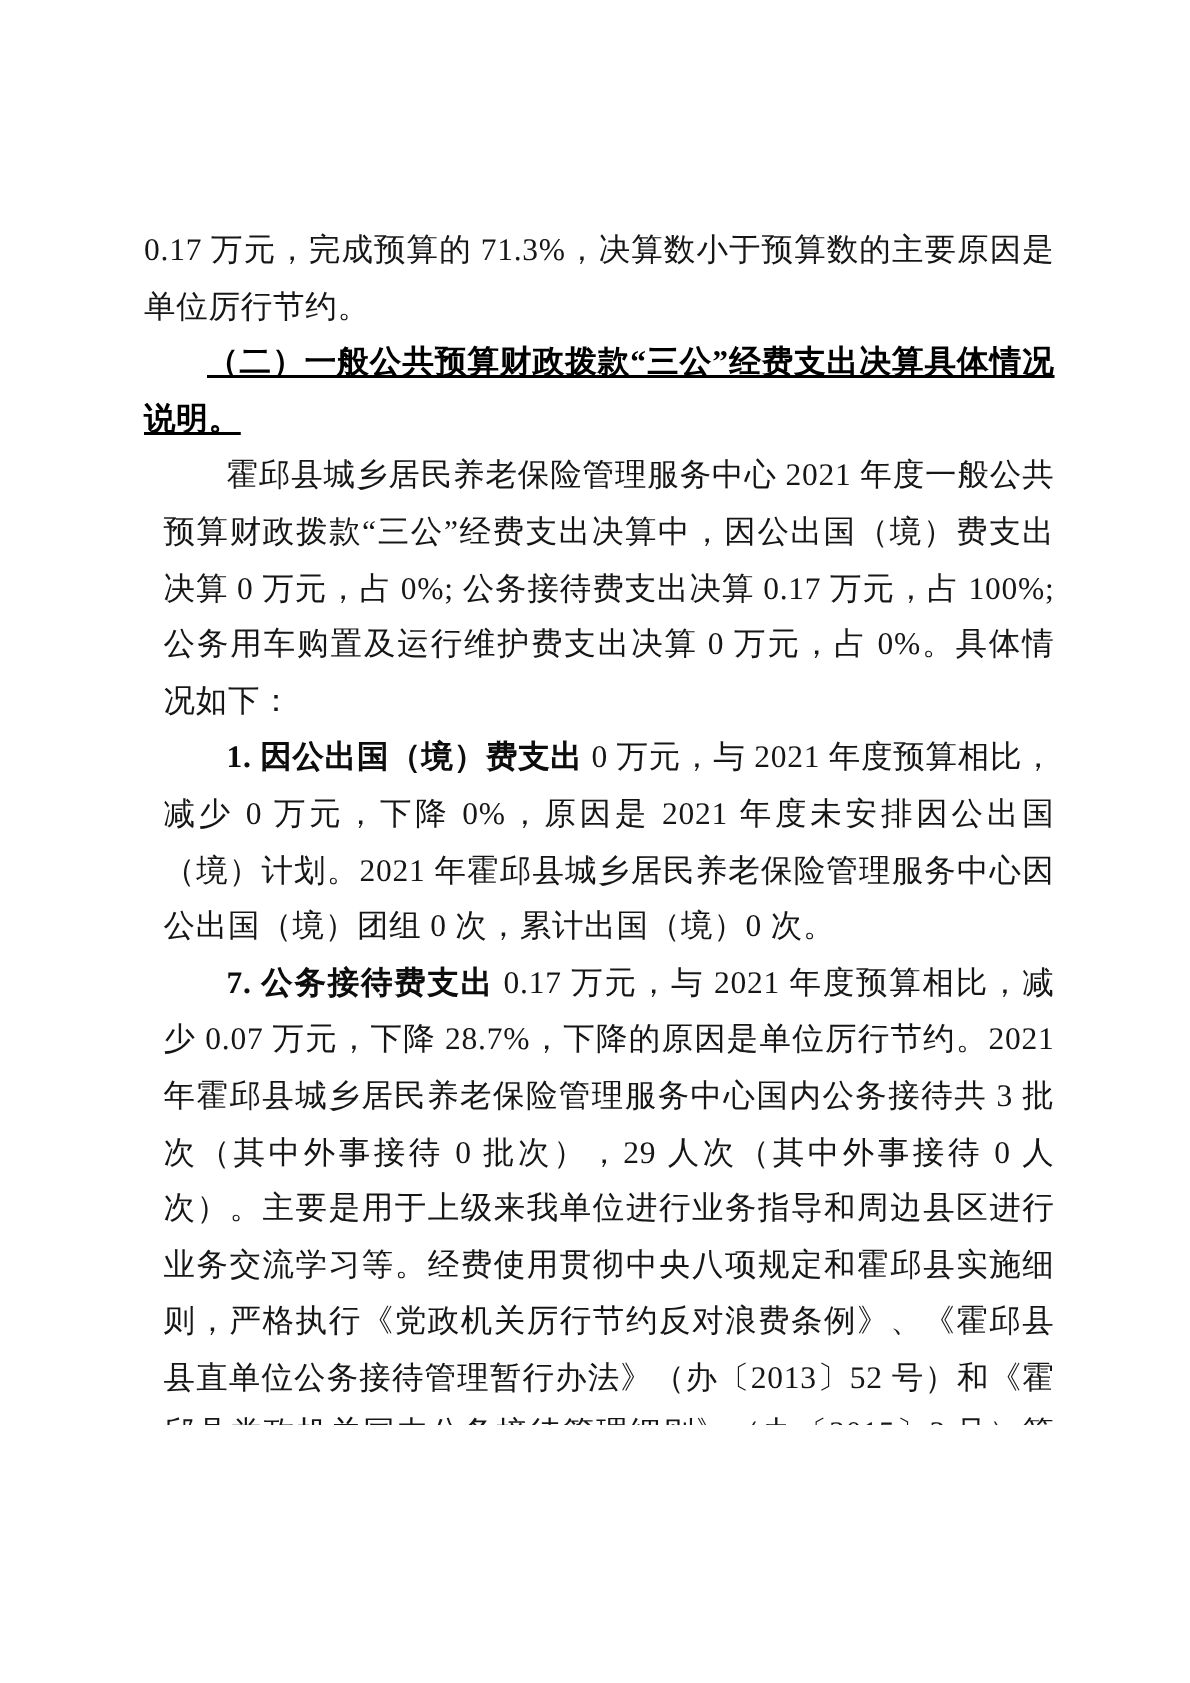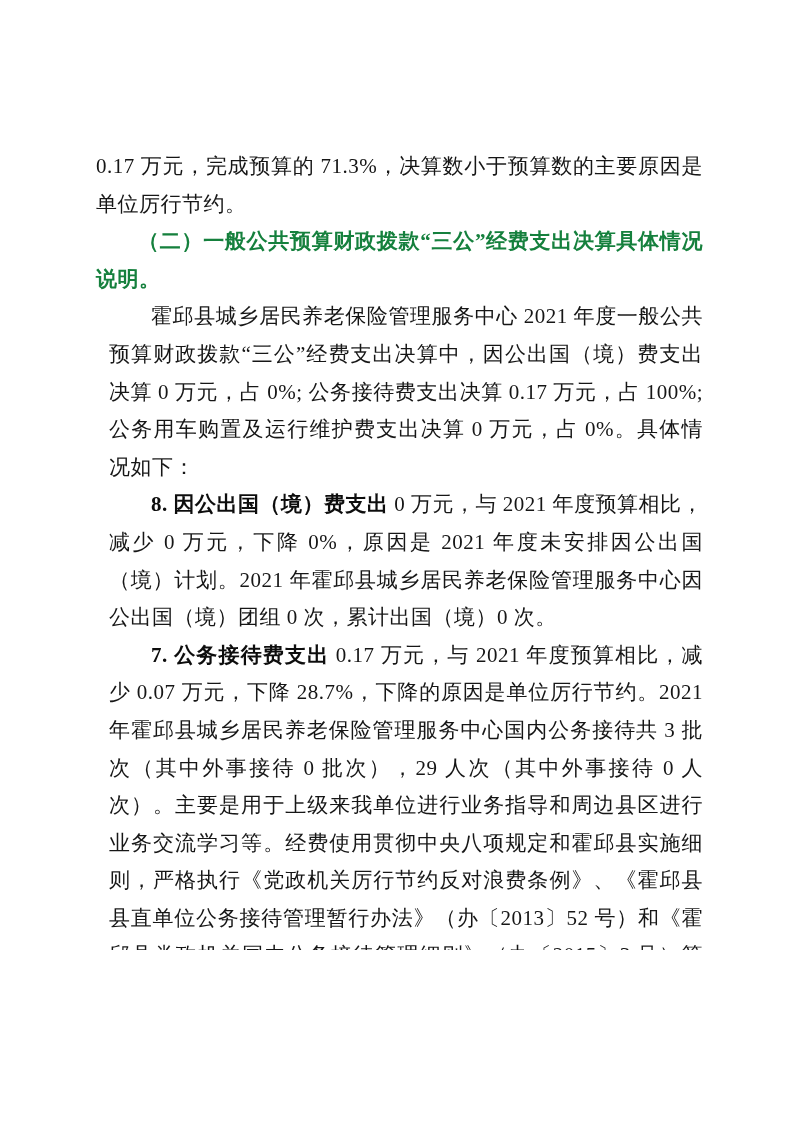--- a/index.html
+++ b/index.html
@@ -30,21 +30,22 @@
     margin: 0;
     padding: 0;
   }
   p.indent {
     text-indent: 2em;
     margin-left: 13px;
   }
   p.heading {
     font-weight: 700;
     text-indent: 2em;
-    color: #15803d;
+    color: #000000;
+    text-decoration: underline;
   }
   .lead {
     font-weight: 700;
     color: #0d0d0d;
   }
   .page-number {
     position: absolute;
     top: 992px;
     right: 100px;
     font-size: 20px;
@@ -65,21 +66,21 @@
 
     <p class="heading">
       <span>（二）一般公共预算财政拨款“三公”经费支出决算具体情况说明。</span>
     </p>
 
     <p class="indent">
       <span>霍邱县城乡居民养老保险管理服务中心 2021 年度一般公共预算财政拨款“三公”经费支出决算中，因公出国（境）费支出决算 0 万元，占 0%; 公务接待费支出决算 0.17 万元，占 100%; 公务用车购置及运行维护费支出决算 0 万元，占 0%。具体情况如下：</span>
     </p>
 
     <p class="indent">
-      <span class="lead">8. 因公出国（境）费支出 </span><span>0 万元，与 2021 年度预算相比，减少 0 万元，下降 0%，原因是 2021 年度未安排因公出国（境）计划。2021 年霍邱县城乡居民养老保险管理服务中心因公出国（境）团组 0 次，累计出国（境）0 次。</span>
+      <span class="lead">1. 因公出国（境）费支出 </span><span>0 万元，与 2021 年度预算相比，减少 0 万元，下降 0%，原因是 2021 年度未安排因公出国（境）计划。2021 年霍邱县城乡居民养老保险管理服务中心因公出国（境）团组 0 次，累计出国（境）0 次。</span>
     </p>
 
     <p class="indent">
       <span class="lead">7. 公务接待费支出 </span><span>0.17 万元，与 2021 年度预算相比，减少 0.07 万元，下降 28.7%，下降的原因是单位厉行节约。2021 年霍邱县城乡居民养老保险管理服务中心国内公务接待共 3 批次（其中外事接待 0 批次），29 人次（其中外事接待 0 人次）。主要是用于上级来我单位进行业务指导和周边县区进行业务交流学习等。经费使用贯彻中央八项规定和霍邱县实施细则，严格执行《党政机关厉行节约反对浪费条例》、《霍邱县县直单位公务接待管理暂行办法》（办〔2013〕52 号）和《霍邱县党政机关国内公务接待管理细则》（办〔2015〕3 号）等相关规定。</span>
     </p>
 
     <p class="indent">
       <span class="lead">3. 公务用车购置及运行维护费支出 </span><span>0 万元，与 2021 年度预</span>
     </p>
 

